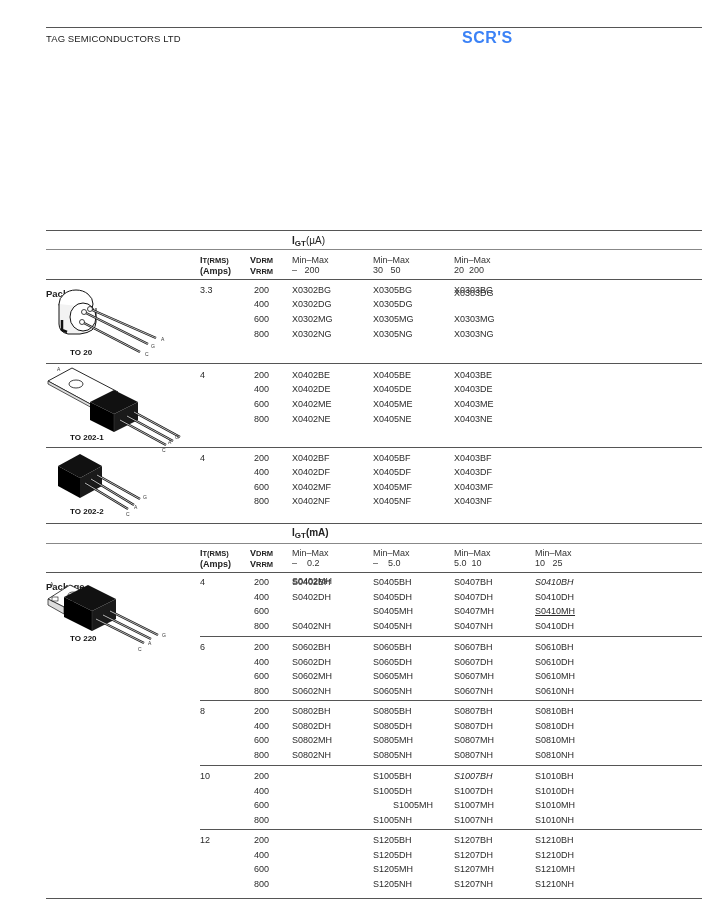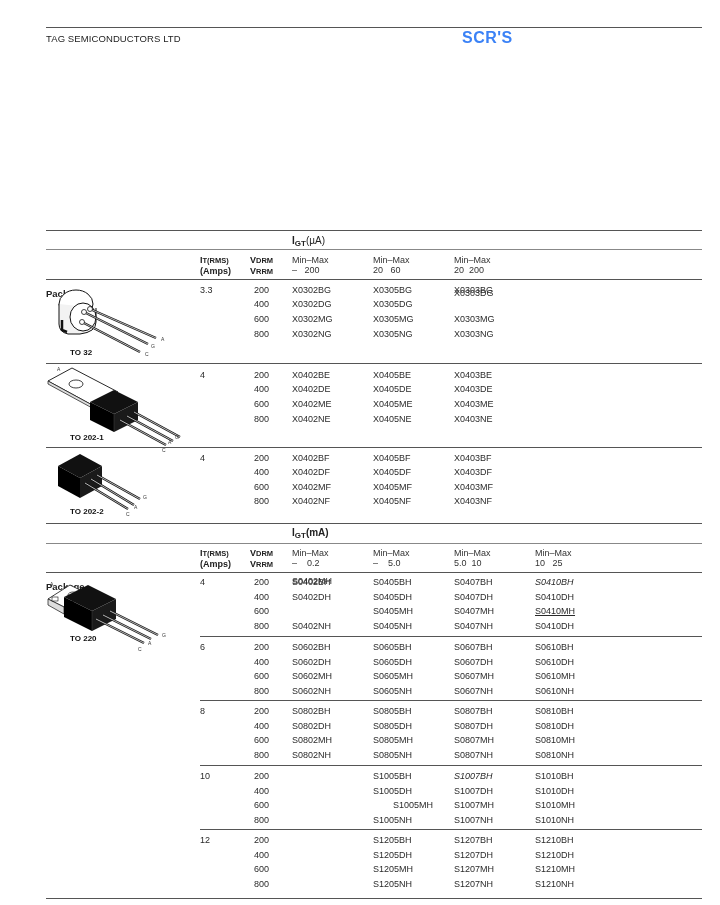--- a/index.html
+++ b/index.html
@@ -53,21 +53,21 @@
   <div class="abs hdr-col" style="left:250px; top:255px;">
     <b><span>V</span><span class="sm">DRM</span></b><br>
     <b><span>V</span><span class="sm">RRM</span></b>
   </div>
   <div class="abs hdr-mm" style="left:292px; top:255px;">
     <span>Min–Max</span><br>
     <span style="white-space:pre">–   200</span>
   </div>
   <div class="abs hdr-mm" style="left:373px; top:255px;">
     <span>Min–Max</span><br>
-    <span style="white-space:pre">20   60</span>
+    <span style="white-space:pre">30   50</span>
   </div>
   <div class="abs hdr-mm" style="left:454px; top:255px;">
     <span>Min–Max</span><br>
     <span style="white-space:pre">20  200</span>
   </div>
   <div class="rule" style="top:279px;"></div>
 
   <svg class="pkg" style="left:40px; top:282px;" width="130" height="70" viewBox="0 0 130 70">
     <ellipse cx="36" cy="22" rx="17" ry="14" fill="#fff" stroke="#111" stroke-width="1"></ellipse>
     <path d="M19 22 L19 42 Q19 50 28 52 L40 52 Q56 50 56 40 L56 26" fill="#f2f2f2" stroke="#111" stroke-width="1"></path>
@@ -79,21 +79,21 @@
     <line x1="50" y1="27" x2="116" y2="56" stroke="#fff" stroke-width="0.7"></line>
     <line x1="42" y1="40" x2="100" y2="70" stroke="#111" stroke-width="2.2"></line>
     <line x1="42" y1="40" x2="100" y2="70" stroke="#fff" stroke-width="0.7"></line>
     <circle cx="44" cy="30" r="2.5" fill="#fff" stroke="#111" stroke-width="0.8"></circle>
     <circle cx="50" cy="27" r="2.5" fill="#fff" stroke="#111" stroke-width="0.8"></circle>
     <circle cx="42" cy="40" r="2.5" fill="#fff" stroke="#111" stroke-width="0.8"></circle>
     <text class="pin-lbl" x="121" y="59">A</text>
     <text class="pin-lbl" x="111" y="66">G</text>
     <text class="pin-lbl" x="105" y="74">C</text>
   </svg>
-  <div class="abs pkg-label" style="left:70px; top:348px;">TO 32</div>
+  <div class="abs pkg-label" style="left:70px; top:348px;">TO 20</div>
   <div>
     <div class="abs cell" style="left:200px; top:285px;">3.3</div>
     <div class="abs cell" style="left:254px; top:285px;">200</div>
     <div class="abs cell" style="left:292px; top:285px;">X0302BG</div>
     <div class="abs cell" style="left:373px; top:285px;">X0305BG</div>
     <div class="abs cell" style="left:454px; top:285px;">X0303BG</div>
     <div class="abs cell" style="left:254px; top:299px;">400</div>
     <div class="abs cell" style="left:292px; top:299px;">X0302DG</div>
     <div class="abs cell" style="left:373px; top:299px;">X0305DG</div>
     <div class="abs cell" style="left:454px; top:288px;">X0303DG</div>

